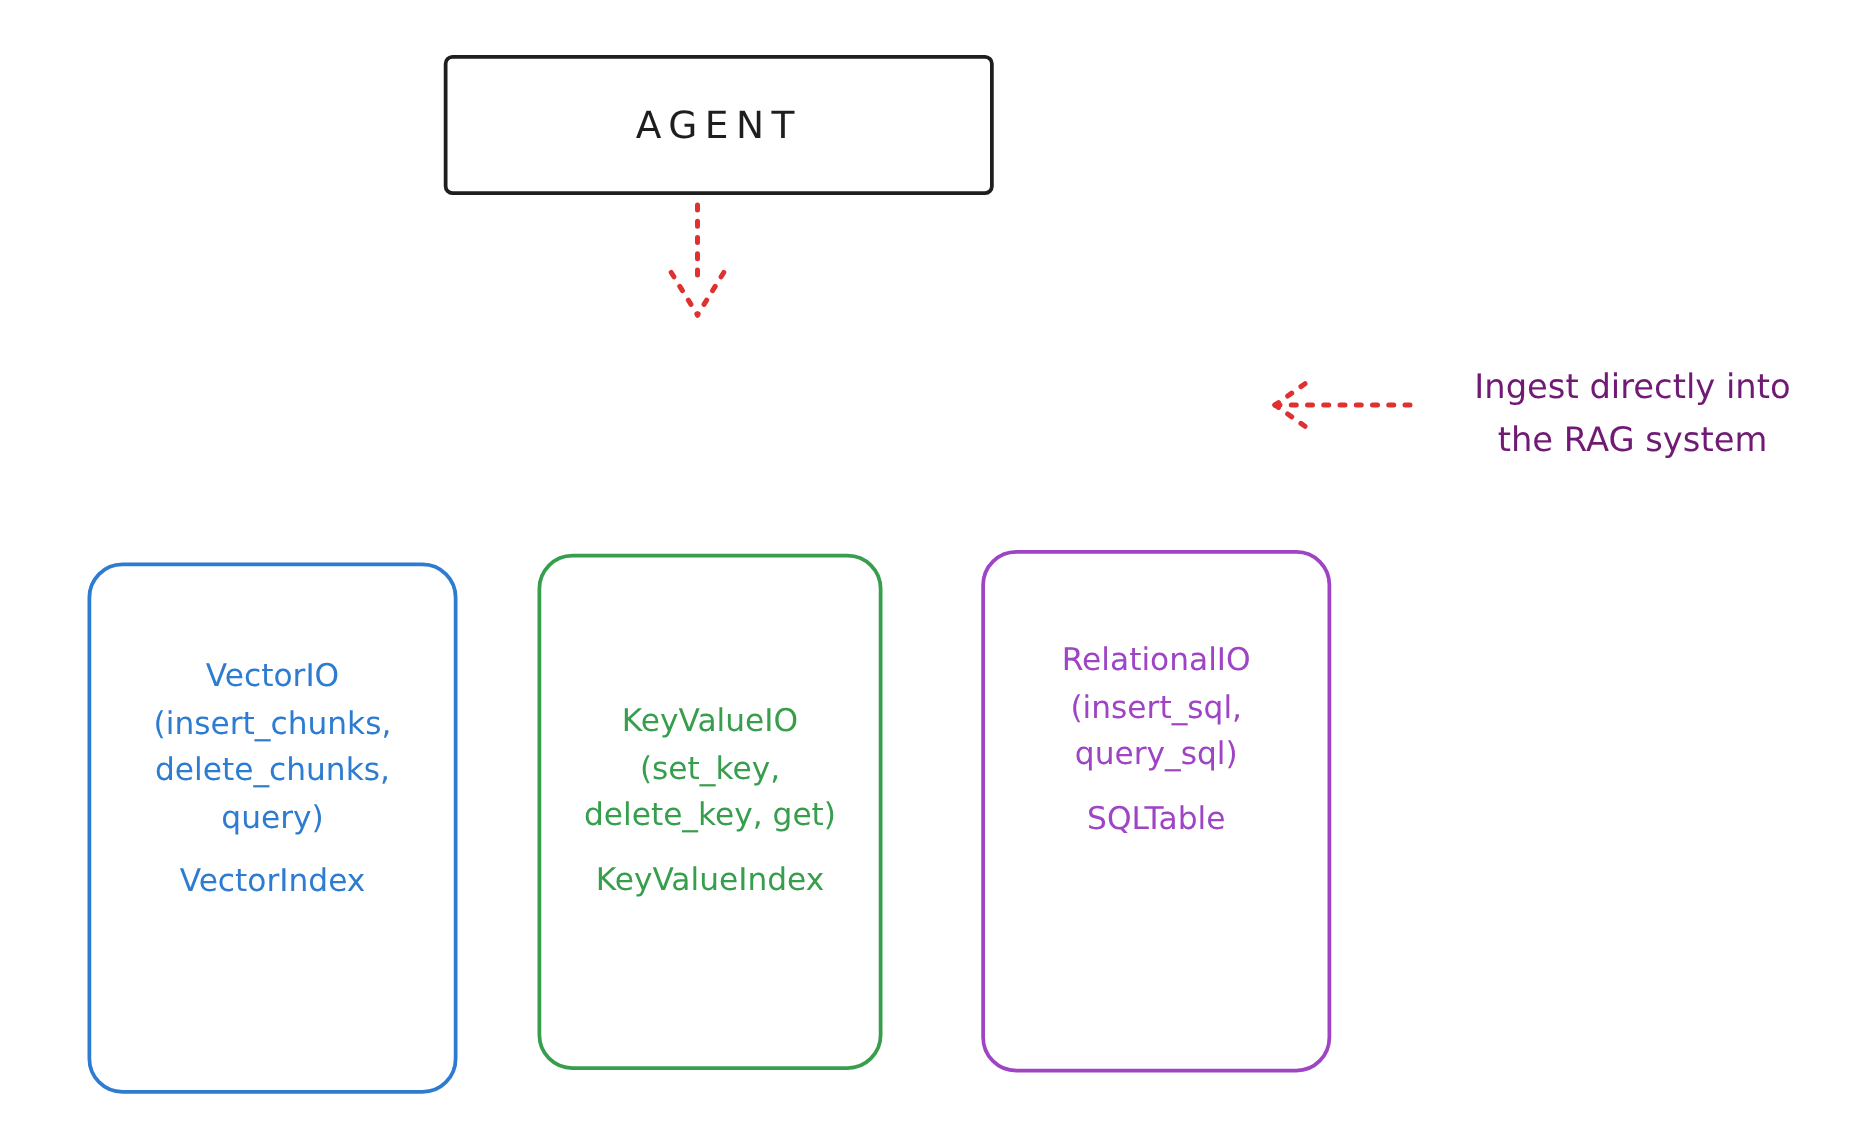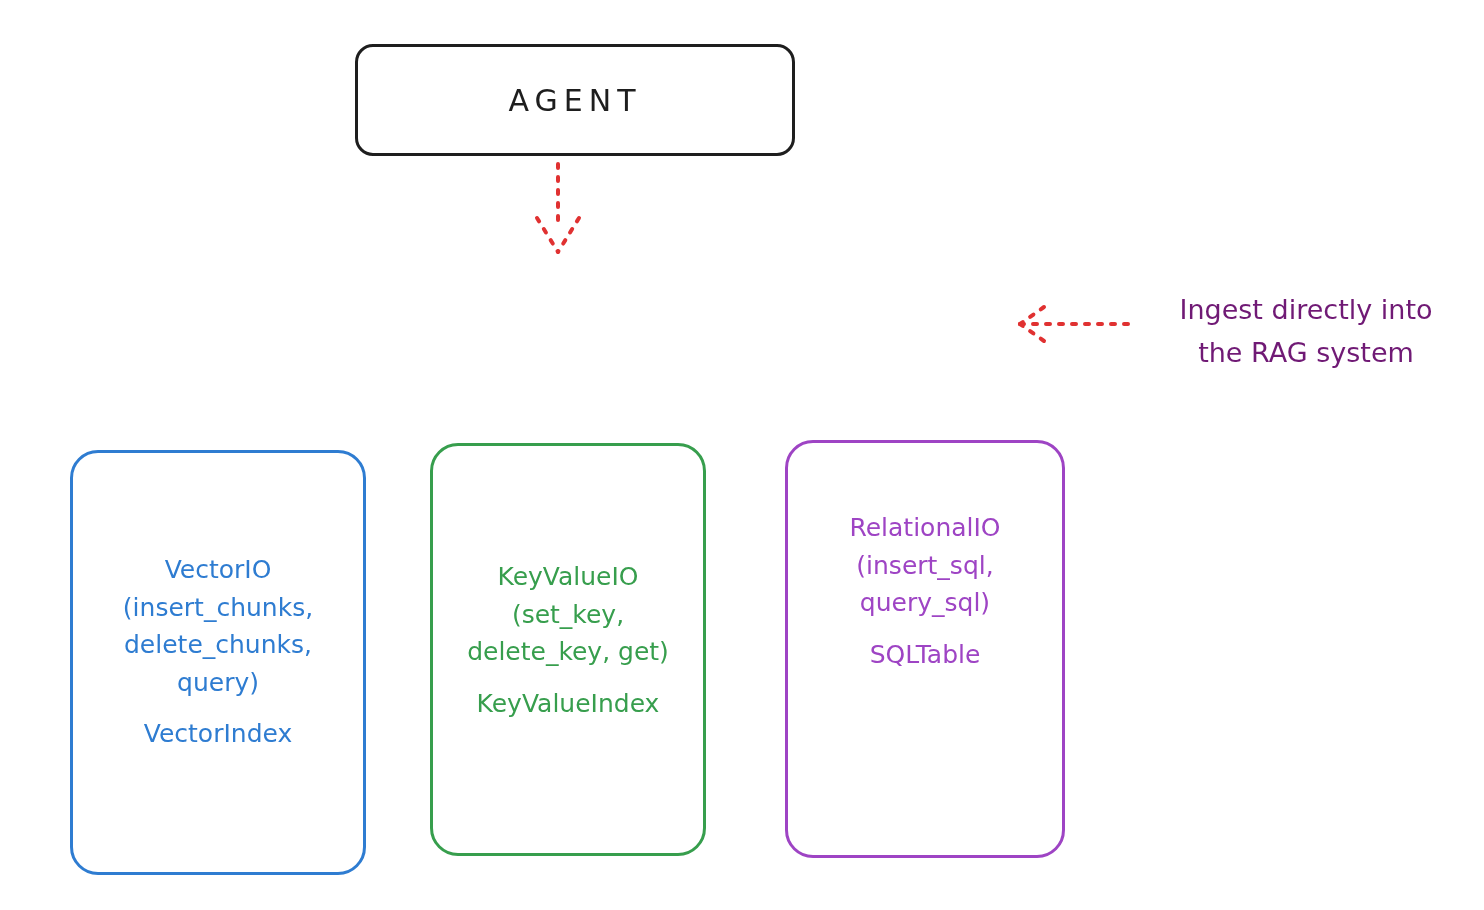--- a/index.html
+++ b/index.html
@@ -12,21 +12,21 @@
     width: 1484px;
     height: 910px;
     background: #ffffff;
     font-family: "DejaVu Sans", sans-serif;
     color: #1e1e1e;
     overflow: hidden;
   }
   .box {
     position: absolute;
     border: 3.5px solid #1e1e1e;
-    border-radius: 18px;
+    border-radius: 7px;
     background: #ffffff;
     display: flex;
     align-items: center;
     justify-content: center;
     box-sizing: border-box;
   }
   .box-label {
     font-size: 30px;
     font-weight: 500;
     letter-spacing: 2px;
@@ -80,21 +80,21 @@
   .index-label {
     margin-top: 14px;
   }
   #vector-box {
     left: 70px;
     top: 450px;
     width: 296px;
     height: 425px;
     border-color: #2e7cd1;
   }
-  #vector-box .store-text { color: #2e7cd1; padding-top: 98px; }
+  #vector-box .store-text { color: #2e7cd1; padding-top: 69px; }
   #keyvalue-box {
     left: 430px;
     top: 443px;
     width: 276px;
     height: 413px;
     border-color: #379e4d;
   }
   #keyvalue-box .store-text { color: #379e4d; padding-top: 112px; }
   #relational-box {
     left: 785px;

